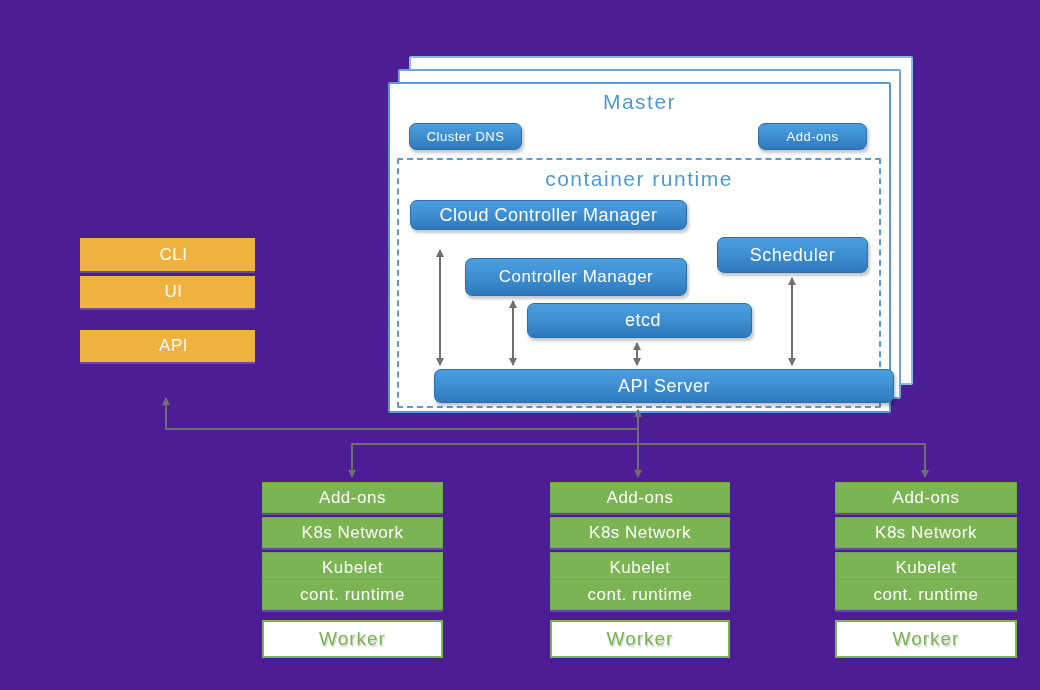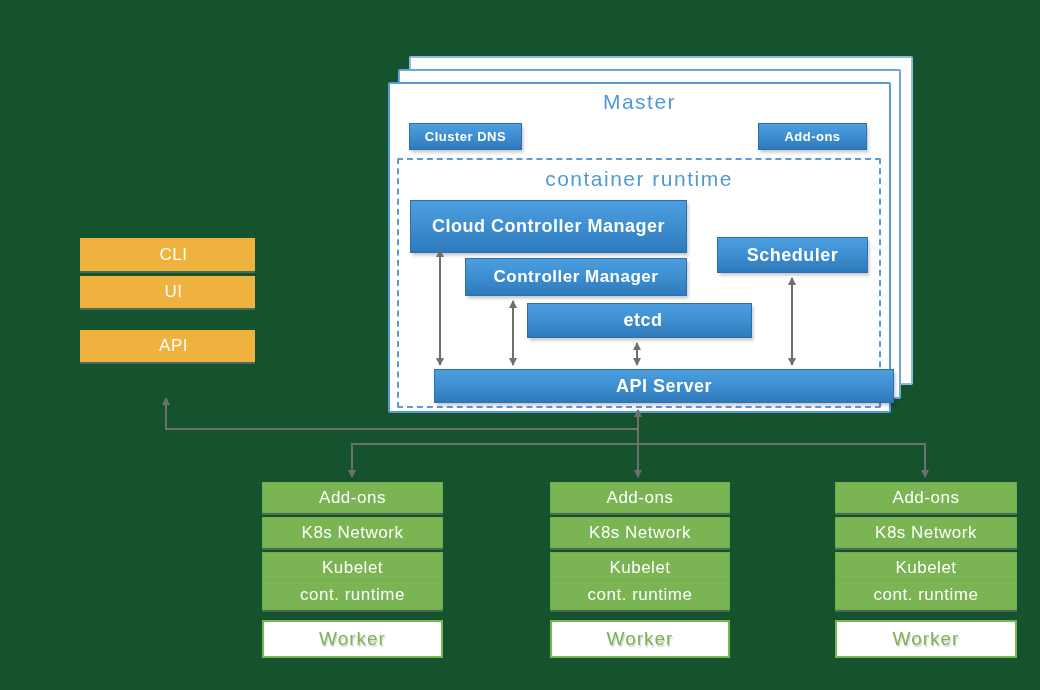--- a/index.html
+++ b/index.html
@@ -1,20 +1,20 @@
 <!DOCTYPE html>
 <html><head>
 <meta charset="utf-8">
 <style>
   * { margin:0; padding:0; box-sizing:border-box; }
   html,body { background:#ffffff; }
   body { font-family:"Liberation Sans", sans-serif; }
   #canvas {
     position:relative; width:1040px; height:690px;
-    background:#14532d; overflow:hidden;
+    background:#4c1d95; overflow:hidden;
   }
 
   
   .sheet {
     position:absolute; background:#ffffff; border:2px solid #79acde;
     border-radius:2px;
   }
   .sheet.back  { left:409px; top:56px; width:504px; height:329px; border-color:#8cb9e6; }
   .sheet.mid   { left:398px; top:69px; width:503px; height:330px; border-color:#6fa5da; }
   .master-box  { position:absolute; left:388px; top:82px; width:503px; height:331px;
@@ -30,29 +30,28 @@
   
   .runtime-box {
     position:absolute; left:397px; top:158px; width:484px; height:250px;
     border:2px dashed #5b9bd5; border-radius:2px; background:transparent;
   }
 
   
   .bluebox {
     position:absolute;
     background:linear-gradient(180deg,#4c9edf 0%,#3f90d2 45%,#2e79bc 100%);
-    border:1px solid #2b6fae; border-radius:0;
+    border:1px solid #2b6fae; border-radius:7px;
     color:#ffffff; display:flex; align-items:center; justify-content:center;
     letter-spacing:0.5px; box-shadow:1.5px 2.5px 3px rgba(0,0,0,0.22);
     white-space:nowrap;
-    font-weight:bold;
   }
   .b-clusterdns { left:409px; top:123px; width:113px; height:27px; font-size:13px; }
   .b-addons     { left:758px; top:123px; width:109px; height:27px; font-size:13px; }
-  .b-ccm        { left:410px; top:200px; width:277px; height:53px; font-size:18px; }
+  .b-ccm        { left:410px; top:200px; width:277px; height:30px; font-size:18px; }
   .b-cm         { left:465px; top:258px; width:222px; height:38px; font-size:17px; }
   .b-sched      { left:717px; top:237px; width:151px; height:36px; font-size:18px; }
   .b-etcd       { left:527px; top:303px; width:225px; height:35px; font-size:18px;padding-left:7px; }
   .b-api        { left:410px; top:369px; width:460px; height:34px; font-size:18px;margin-left:24px; }
 
   
   .orangerow {
     position:absolute; left:80px; width:175px; height:32px;
     background:#f0b23f; color:#ffffff; font-size:17px; letter-spacing:0.5px;
     display:flex; align-items:center; justify-content:center;

